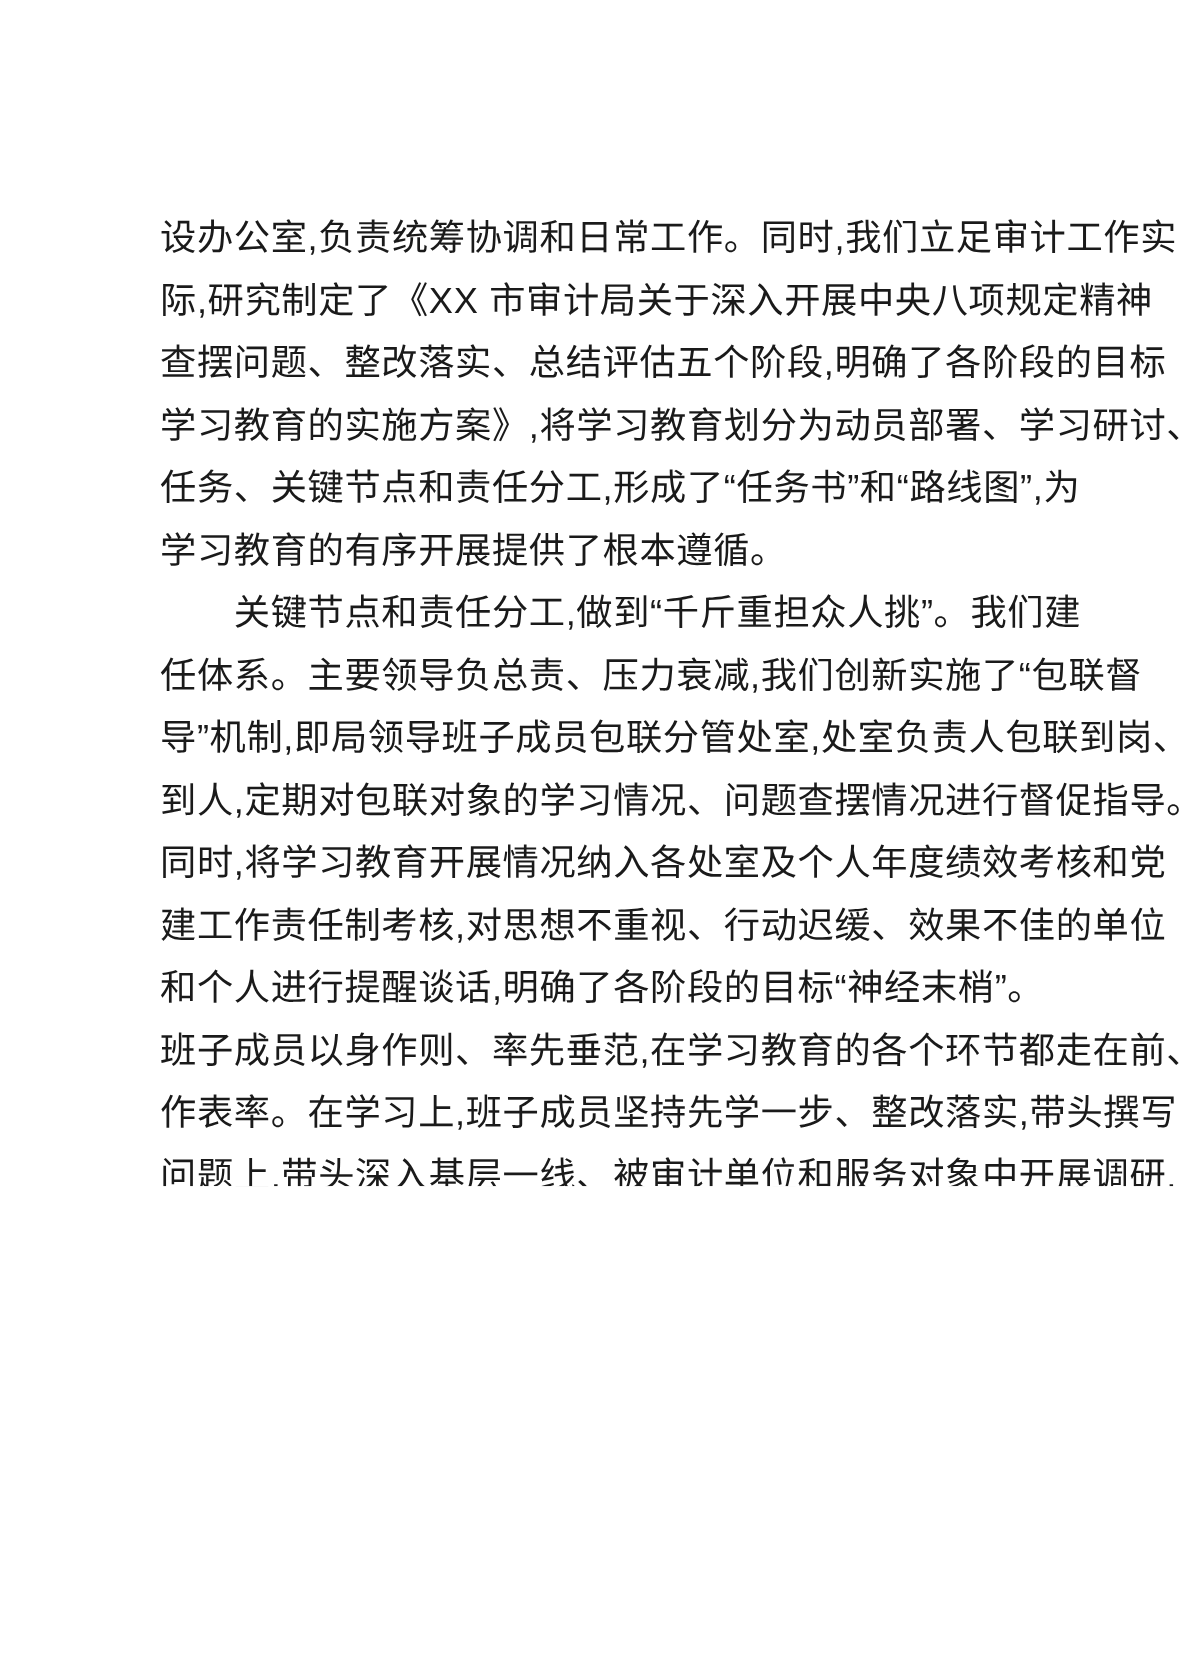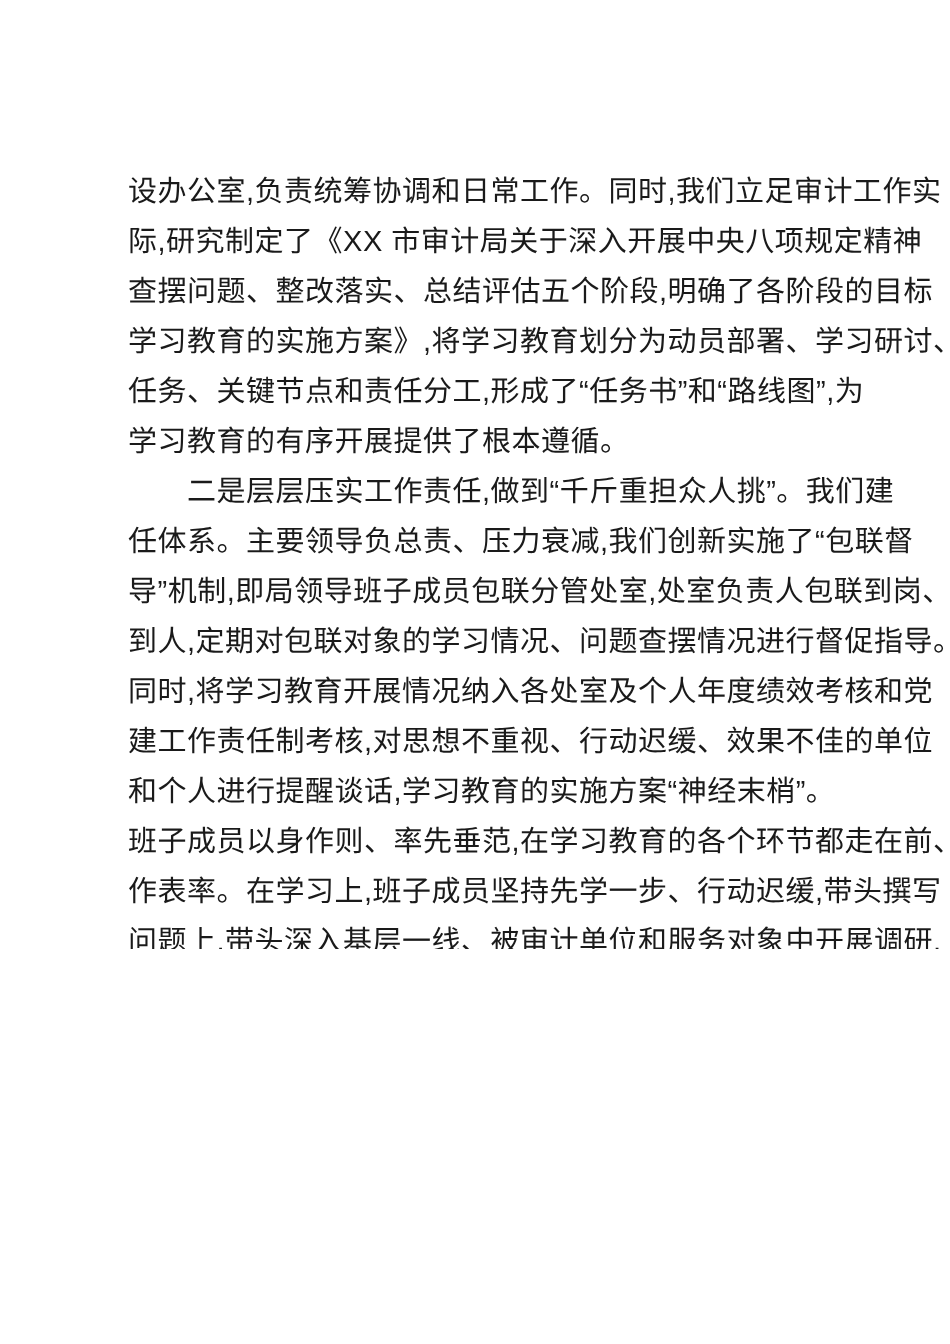--- a/index.html
+++ b/index.html
@@ -51,29 +51,29 @@
     <div class="paragraph">
       <div class="line">设办公室,负责统筹协调和日常工作。同时,我们立足审计工作实</div>
       <div class="line">际,研究制定了《XX 市审计局关于深入开展中央八项规定精神</div>
       <div class="line">查摆问题、整改落实、总结评估五个阶段,明确了各阶段的目标</div>
       <div class="line">学习教育的实施方案》,将学习教育划分为动员部署、学习研讨、</div>
       <div class="line">任务、关键节点和责任分工,形成了“任务书”和“路线图”,为</div>
       <div class="line end">学习教育的有序开展提供了根本遵循。</div>
     </div>
 
     <div class="paragraph">
-      <div class="line">　　二是层层压实工作责任,做到“千斤重担众人挑”。我们建</div>
+      <div class="line">　　关键节点和责任分工,做到“千斤重担众人挑”。我们建</div>
       <div class="line">任体系。主要领导负总责、压力衰减,我们创新实施了“包联督</div>
       <div class="line">导”机制,即局领导班子成员包联分管处室,处室负责人包联到岗、</div>
       <div class="line">到人,定期对包联对象的学习情况、问题查摆情况进行督促指导。</div>
       <div class="line">同时,将学习教育开展情况纳入各处室及个人年度绩效考核和党</div>
       <div class="line">建工作责任制考核,对思想不重视、行动迟缓、效果不佳的单位</div>
-      <div class="line end">和个人进行提醒谈话,学习教育的实施方案“神经末梢”。</div>
+      <div class="line end">和个人进行提醒谈话,明确了各阶段的目标“神经末梢”。</div>
     </div>
 
     <div class="paragraph">
       <div class="line">班子成员以身作则、率先垂范,在学习教育的各个环节都走在前、</div>
-      <div class="line">作表率。在学习上,班子成员坚持先学一步、行动迟缓,带头撰写</div>
+      <div class="line">作表率。在学习上,班子成员坚持先学一步、整改落实,带头撰写</div>
       <div class="line">问题上,带头深入基层一线、被审计单位和服务对象中开展调研,</div>
     </div>
 
   </div>
 </div>
 
 </body></html>

